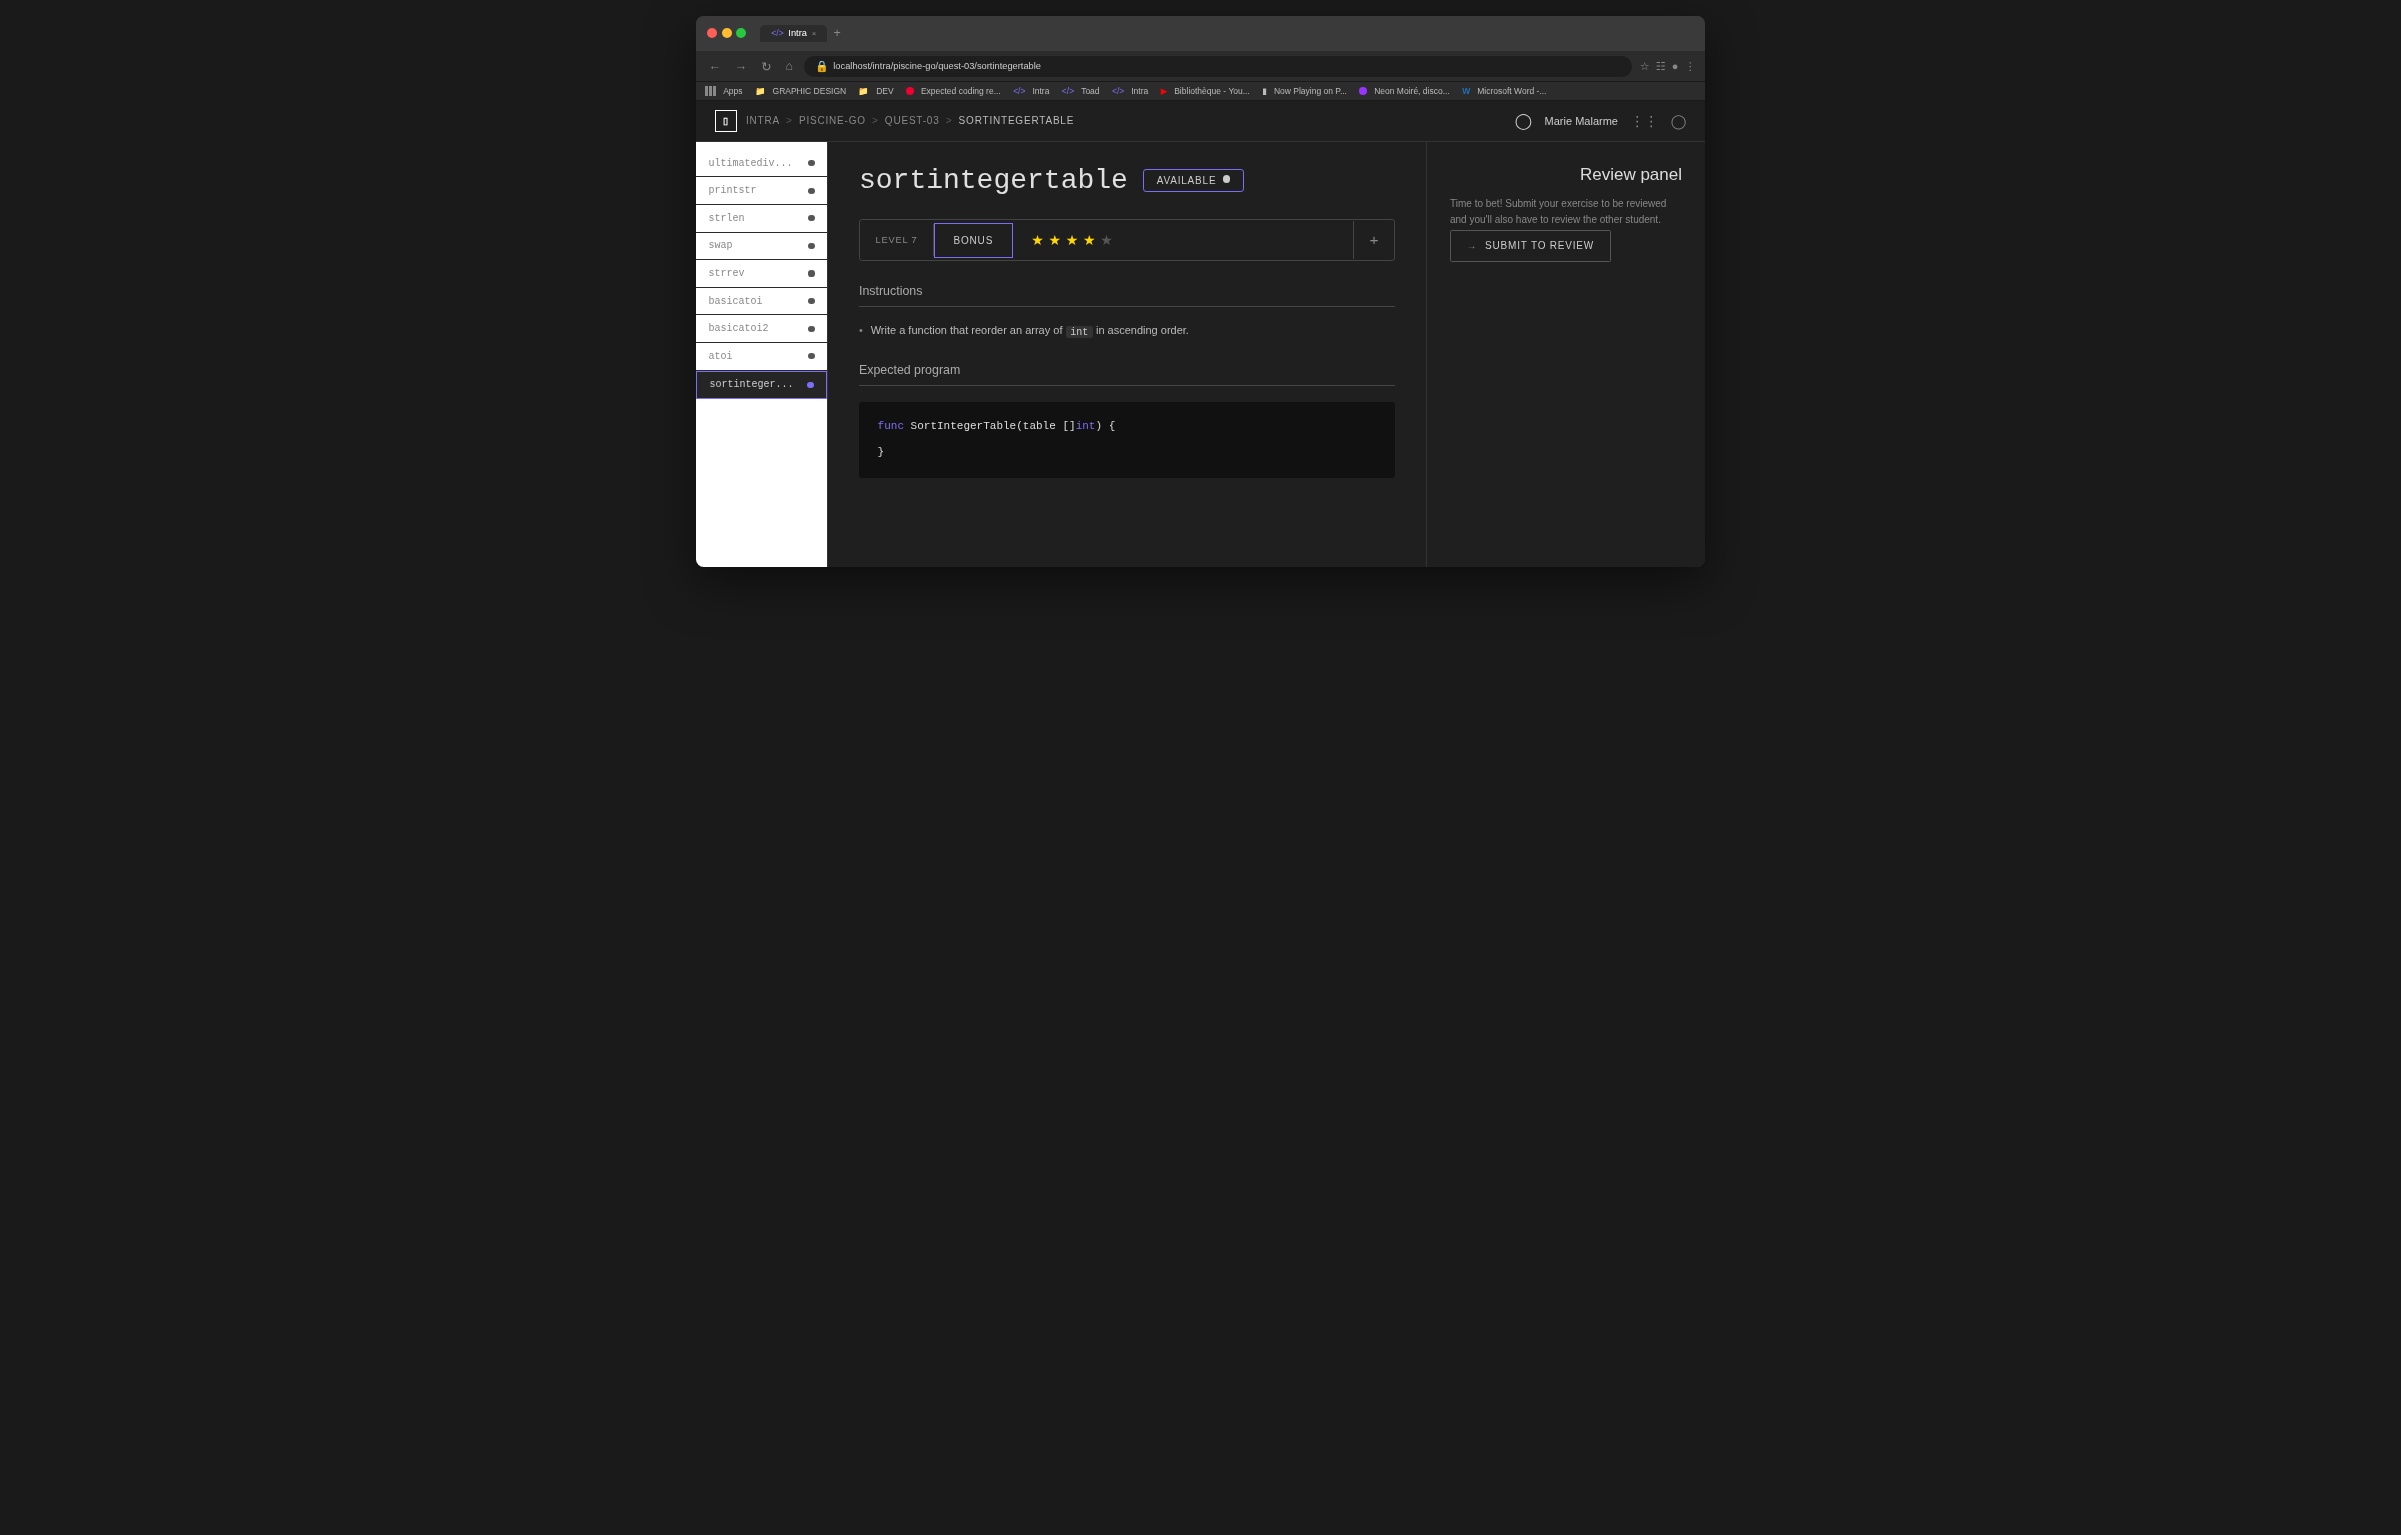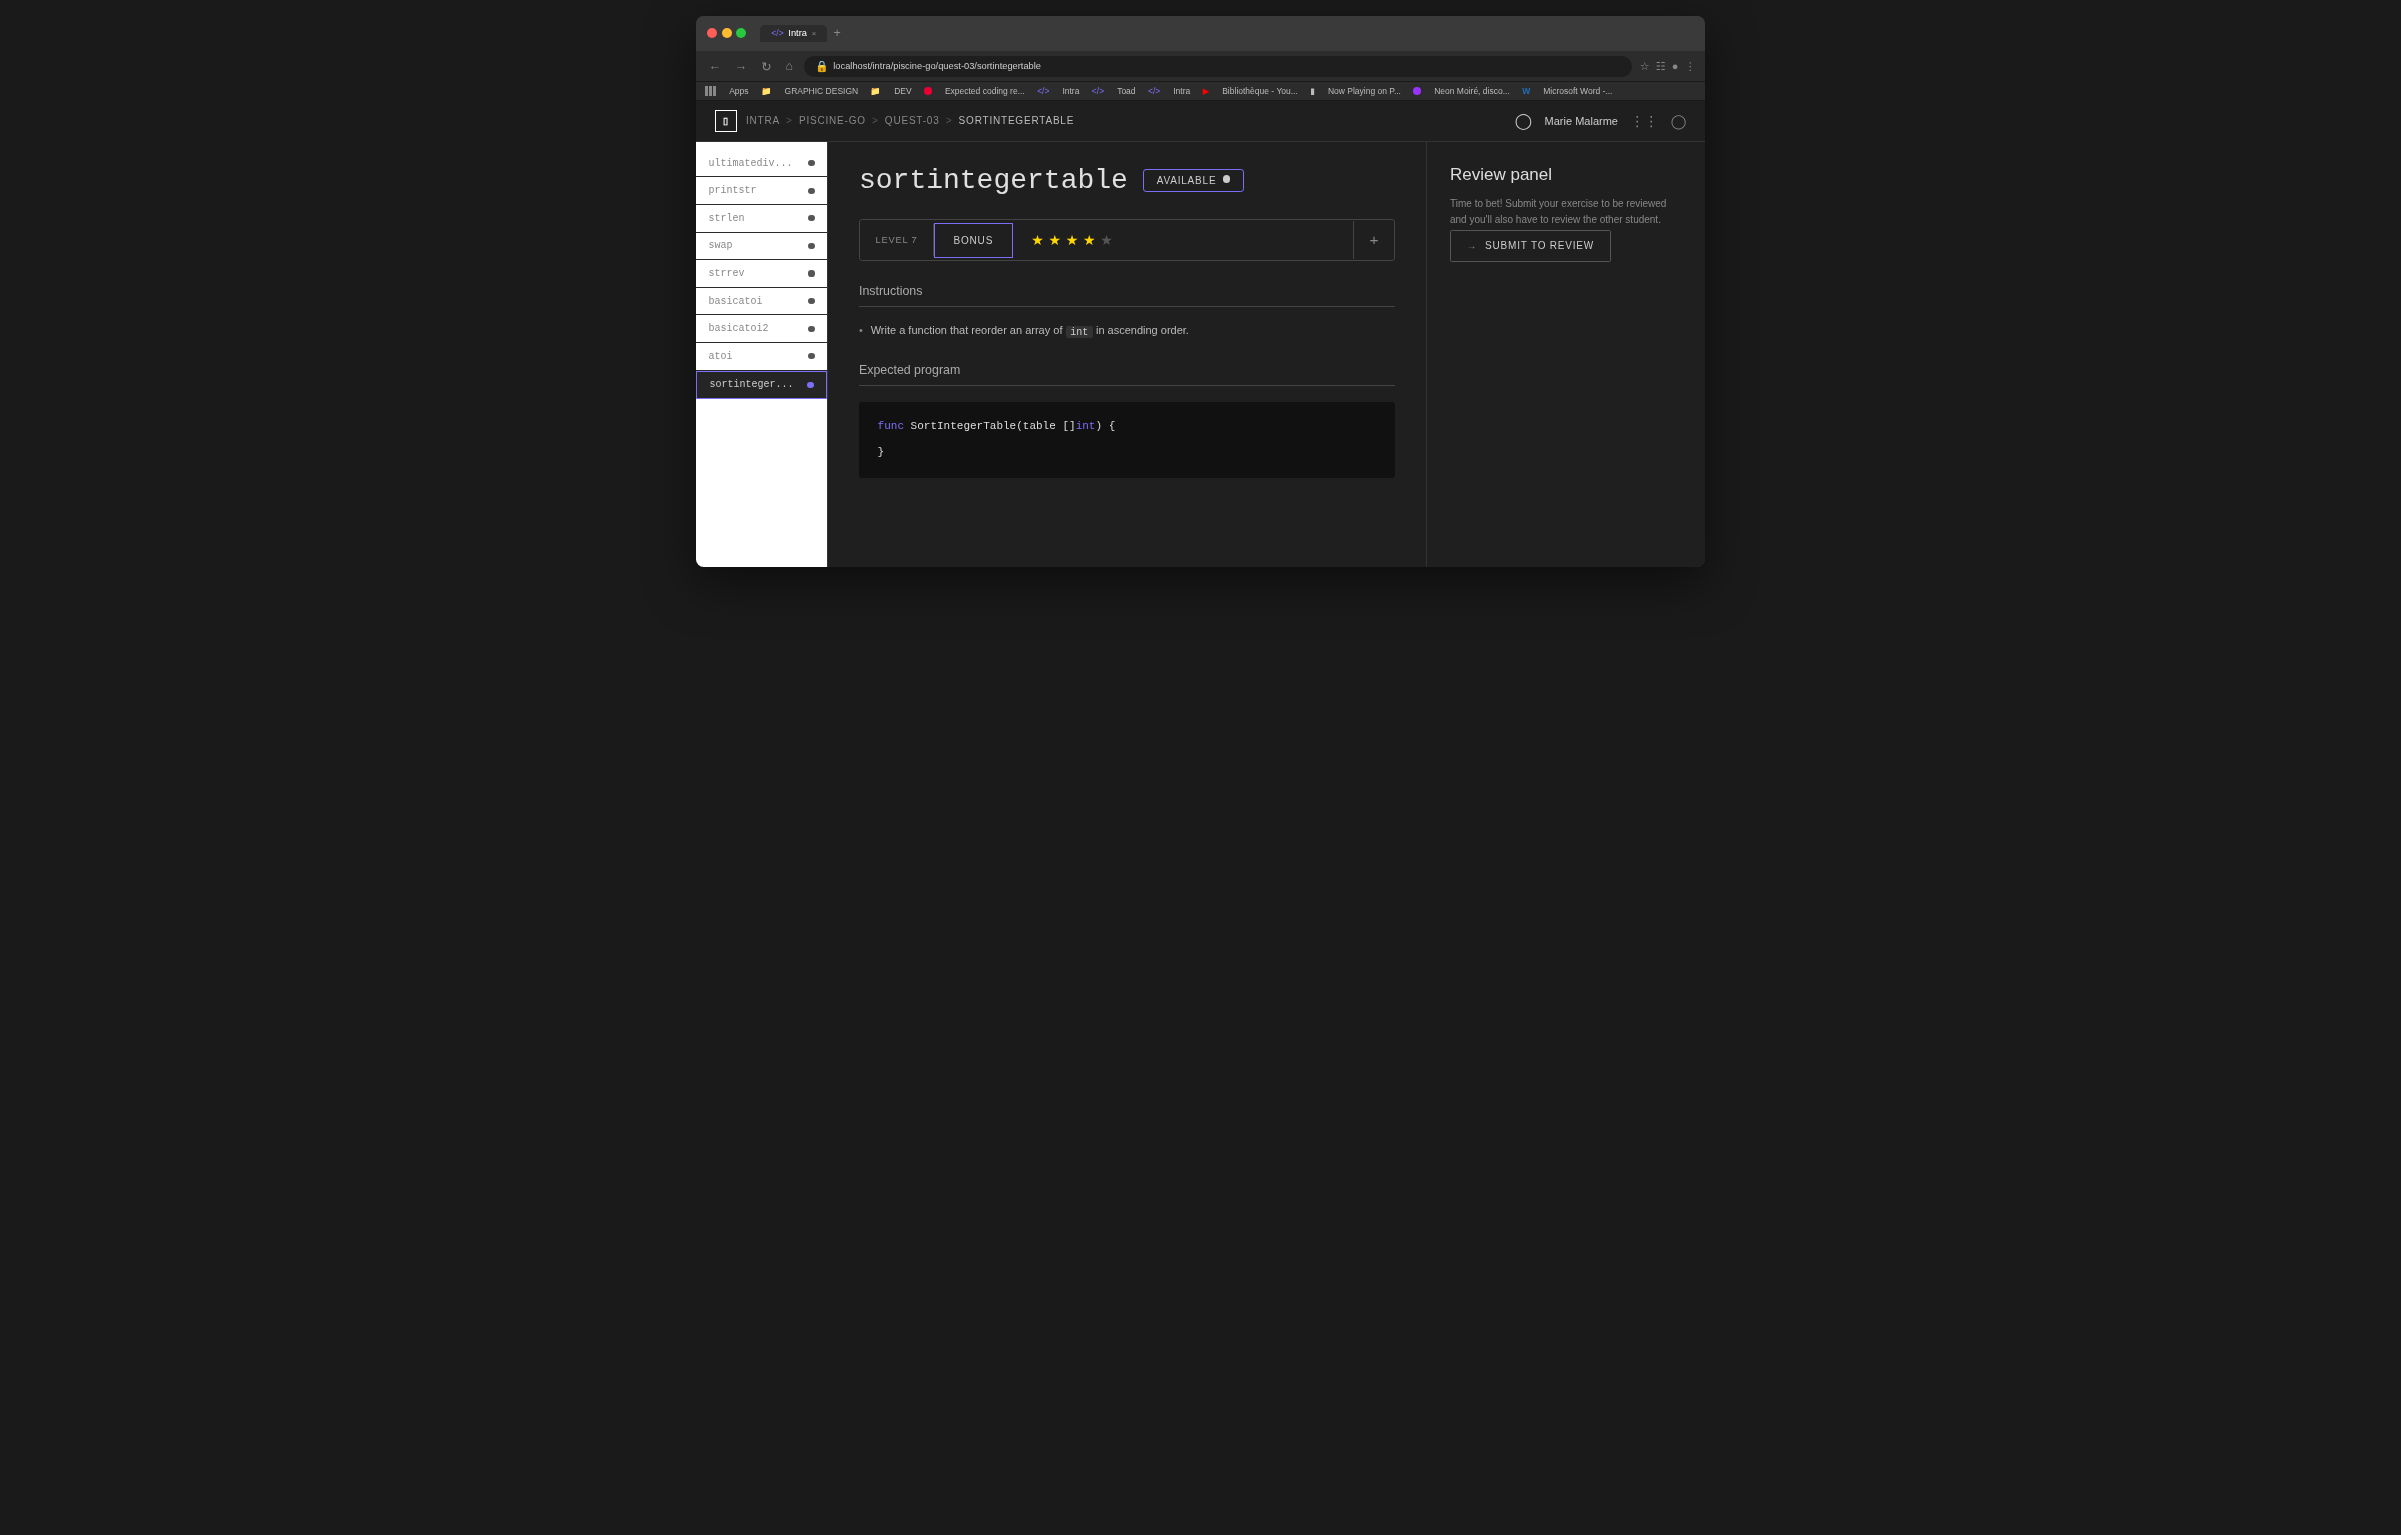--- a/index.html
+++ b/index.html
@@ -102,21 +102,21 @@
       display: flex;
       align-items: center;
       gap: 12.4px;
       border-bottom: 0.8px solid #1a1a1a;
       font-size: 8.5px;
       color: #bbb;
     }
     .bookmark-item {
       display: flex;
       align-items: center;
-      gap: 13px;
+      gap: 7px;
       cursor: pointer;
       white-space: nowrap;
       text-align: center;
     }
 
     
     .app-container {
       background: #1f1f1f;
       display: flex;
       flex-direction: column;
@@ -345,20 +345,21 @@
       width: 279px;
       padding: 23px 23px;
       border-left: 0.8px solid #333;
       flex-shrink: 0;
     }
     .review-title {
       font-size: 17px;
       color: #ddd;
       font-weight: normal;
       margin-bottom: 11px;
+      text-align: right;
     }
     .review-desc {
       font-size: 10px;
       color: #888;
       line-height: 1.6;
       margin-bottom: 2px;
     }
     .submit-btn {
       display: flex;
       align-items: center;

